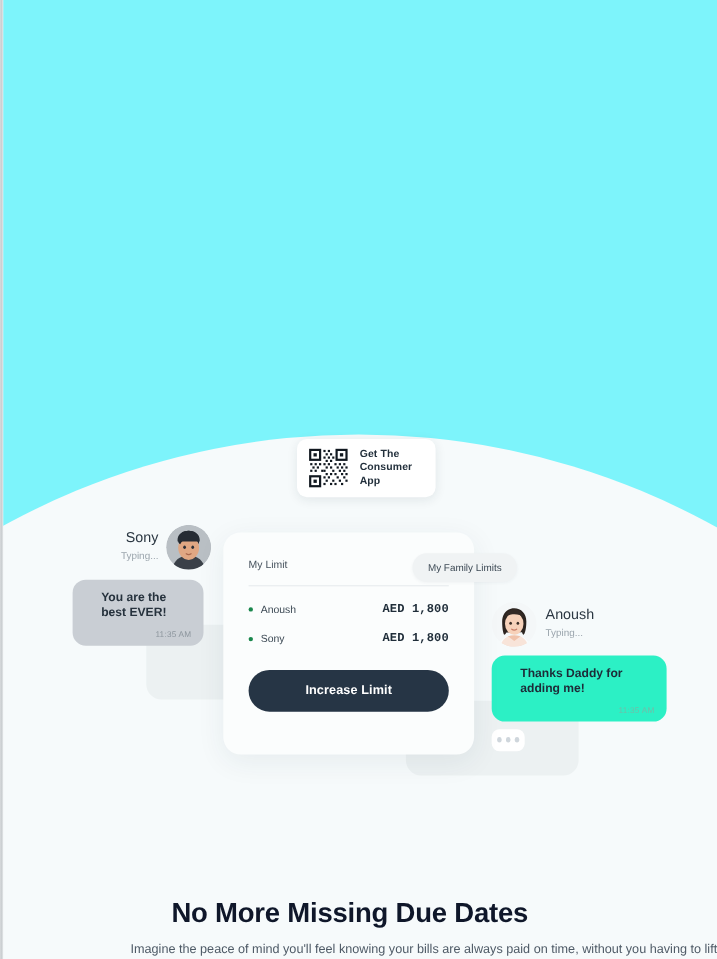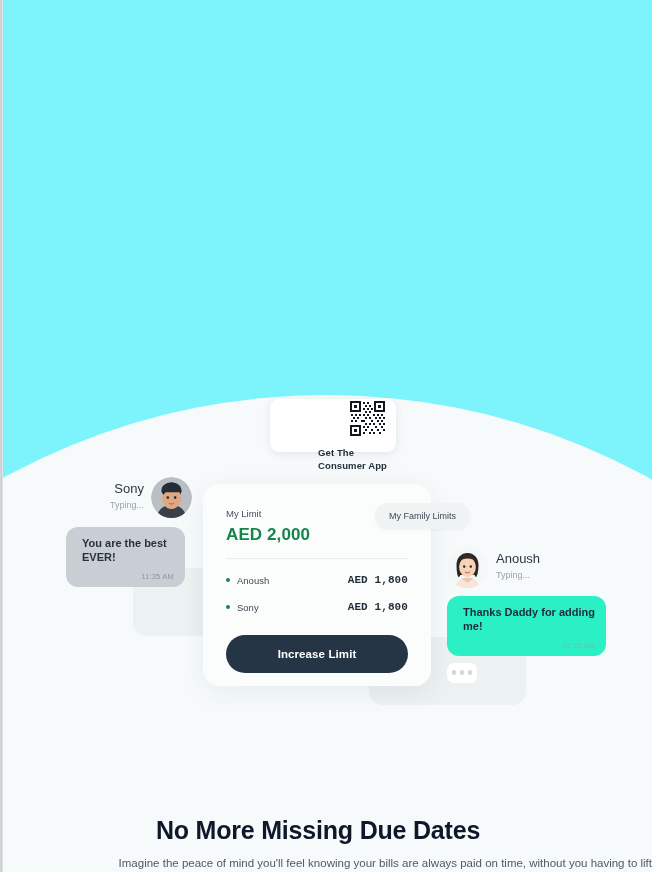--- a/index.html
+++ b/index.html
@@ -58,25 +58,24 @@
   .qr-card {
     position: absolute;
     left: 270px;
     top: 399px;
     width: 126px;
     height: 53px;
     background: #ffffff;
     border-radius: 9px;
     box-shadow: 0 2px 10px rgba(20,40,60,.09);
     display: flex;
-    align-items: flex-end;
+    align-items: center;
     padding: 0 9px;
     gap: 9px;
     z-index: 30;
-    flex-direction: column;
   }
 
   .qr-img {
     width: 39px; height: 39px;
     flex: 0 0 39px;
     background: #ffffff;
     position: relative;
     overflow: hidden;
   }
   .qr-img svg { display: block; }
@@ -136,21 +135,21 @@
     width: 41px; height: 41px;
     border-radius: 50%;
     flex: 0 0 41px;
     overflow: hidden;
     position: relative;
   }
   .avatar svg { display: block; }
 
   .bubble {
     border-radius: 12px;
-    padding: 10px 11px 6px 16px;
+    padding: 10px 11px 6px 26px;
     position: relative;
   }
   .bubble-gray {
     background: #c9ced4;
     margin-top: 9px;
     width: 119px;
   }
   .bubble-text {
     font-size: 11px;
     font-weight: bold;
@@ -452,21 +451,20 @@
   </div>
   <div class="typing-pill">
     <i></i>
     <i></i>
     <i></i>
   </div>
 </div>
 
 <div class="limit-card">
   <div class="limit-title">My Limit</div>
-  <div class="limit-amount">AED 2,000</div>
   <div class="divider"></div>
 
   <div class="member-row">
     <div class="member-left">
       <span class="dot"></span>
       <span class="member-name">Anoush</span>
     </div>
     <span class="member-amount">AED 1,800</span>
   </div>
 

